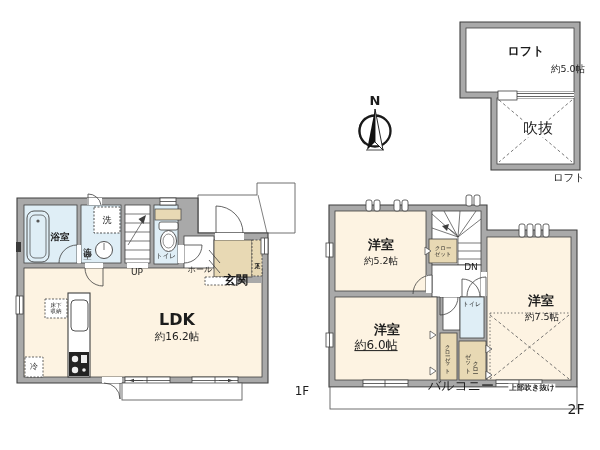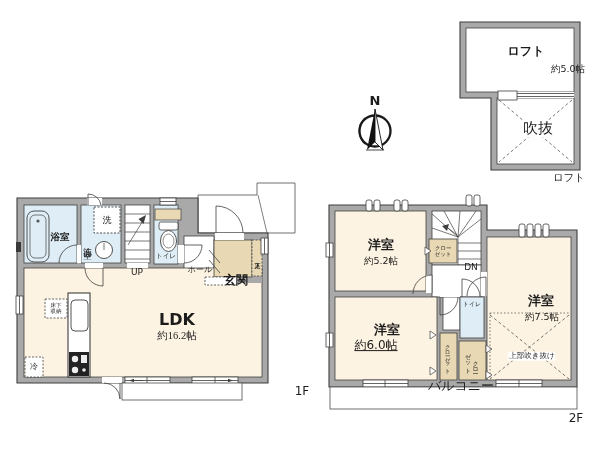--- a/index.html
+++ b/index.html
@@ -222,21 +222,21 @@
 </svg>
 
 <div class="lbl bold" style="left:60px;top:237px;font-size:9.5px;">浴室</div>
 <div class="lbl vert" style="left:87px;top:243px;font-size:8.5px;">洗面室</div>
 <div class="lbl" style="left:107px;top:220px;font-size:9px;">洗</div>
 <div class="lbl" style="left:166px;top:257px;font-size:6.5px;">トイレ</div>
 <div class="lbl" style="left:200px;top:270px;font-size:8px;">ホール</div>
 <div class="lbl bold" style="left:236px;top:254px;font-size:12px;margin-top:27px;">玄関</div>
 <div class="lbl vert" style="left:257px;top:258px;font-size:6px;letter-spacing:0;">下足入</div>
 <div class="lbl bold" style="left:177px;top:320px;font-size:16px;">LDK</div>
-<div class="lbl" style="left:177px;top:336px;font-size:10.5px;font-family:Liberation Serif, serif;">約16.2帖</div>
+<div class="lbl" style="left:177px;top:336px;font-size:10.5px;">約16.2帖</div>
 <div class="lbl" style="left:137px;top:272px;font-size:9px;">UP</div>
 <div class="lbl two" style="left:56px;top:308px;font-size:5.5px;">
   <span>床下</span>
   <span>収納</span>
 </div>
 <div class="lbl" style="left:34px;top:367px;font-size:8px;">冷</div>
 <div class="lbl" style="left:262px;top:392px;font-size:12px;margin-left:40px;">1F</div>
 
 <div class="lbl bold" style="left:381px;top:245px;font-size:13px;">洋室</div>
 <div class="lbl" style="left:381px;top:261px;font-size:9.5px;">約5.2帖</div>
@@ -248,23 +248,23 @@
   <span>クロー</span>
   <span>ゼット</span>
 </div>
 <div class="lbl vert" style="left:448px;top:356px;font-size:5.5px;letter-spacing:0;">クローゼット</div>
 <div class="lbl vert2" style="left:472px;top:360px;font-size:6px;">
   <span>クロー</span>
   <span>ゼット</span>
 </div>
 <div class="lbl" style="left:472px;top:304px;font-size:6px;">トイレ</div>
 <div class="lbl" style="left:471px;top:267px;font-size:9px;">DN</div>
-<div class="lbl bgw" style="left:532px;top:356px;font-size:7.5px;">上部吹き抜け</div>
+<div class="lbl bgw" style="left:532px;top:388px;font-size:7.5px;font-weight:bold;">上部吹き抜け</div>
 <div class="lbl" style="left:461px;top:386px;font-size:13px;">バルコニー</div>
-<div class="lbl" style="left:576px;top:419px;font-size:12px;">2F</div>
+<div class="lbl" style="left:576px;top:409px;font-size:14px;">2F</div>
 
 <div class="lbl bold" style="left:526px;top:52px;font-size:12px;">ロフト</div>
 <div class="lbl" style="left:524px;top:69px;font-size:9.5px;margin-left:44px;">約5.0帖</div>
 <div class="lbl bgw" style="left:538px;top:129px;font-size:15px;">吹抜</div>
 <div class="lbl" style="left:569px;top:177px;font-size:10.5px;">ロフト</div>
 
 <div class="lbl bold" style="left:375px;top:101px;font-size:13px;">N</div>
 
 </div>
 

